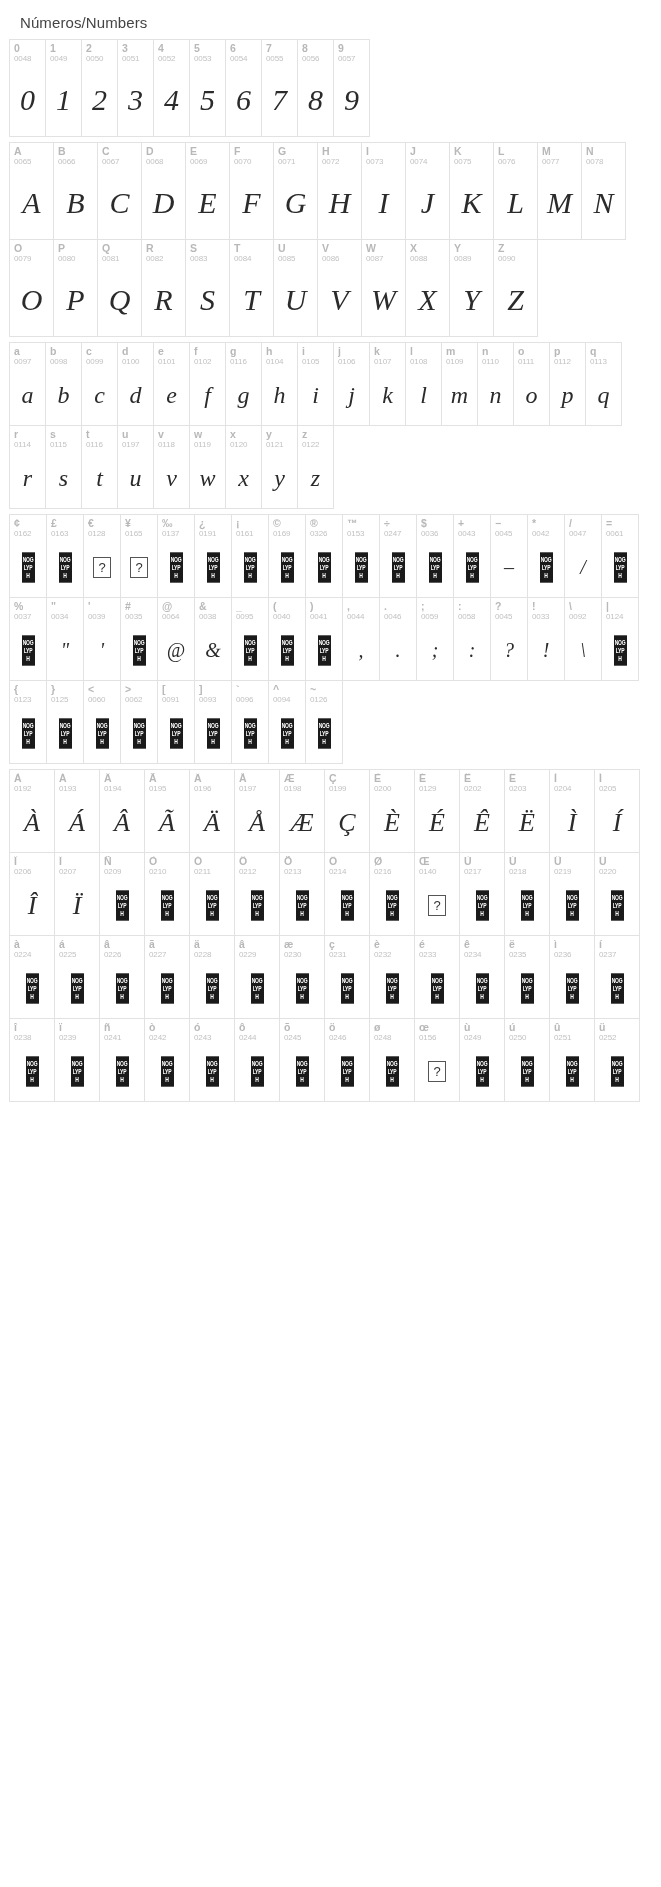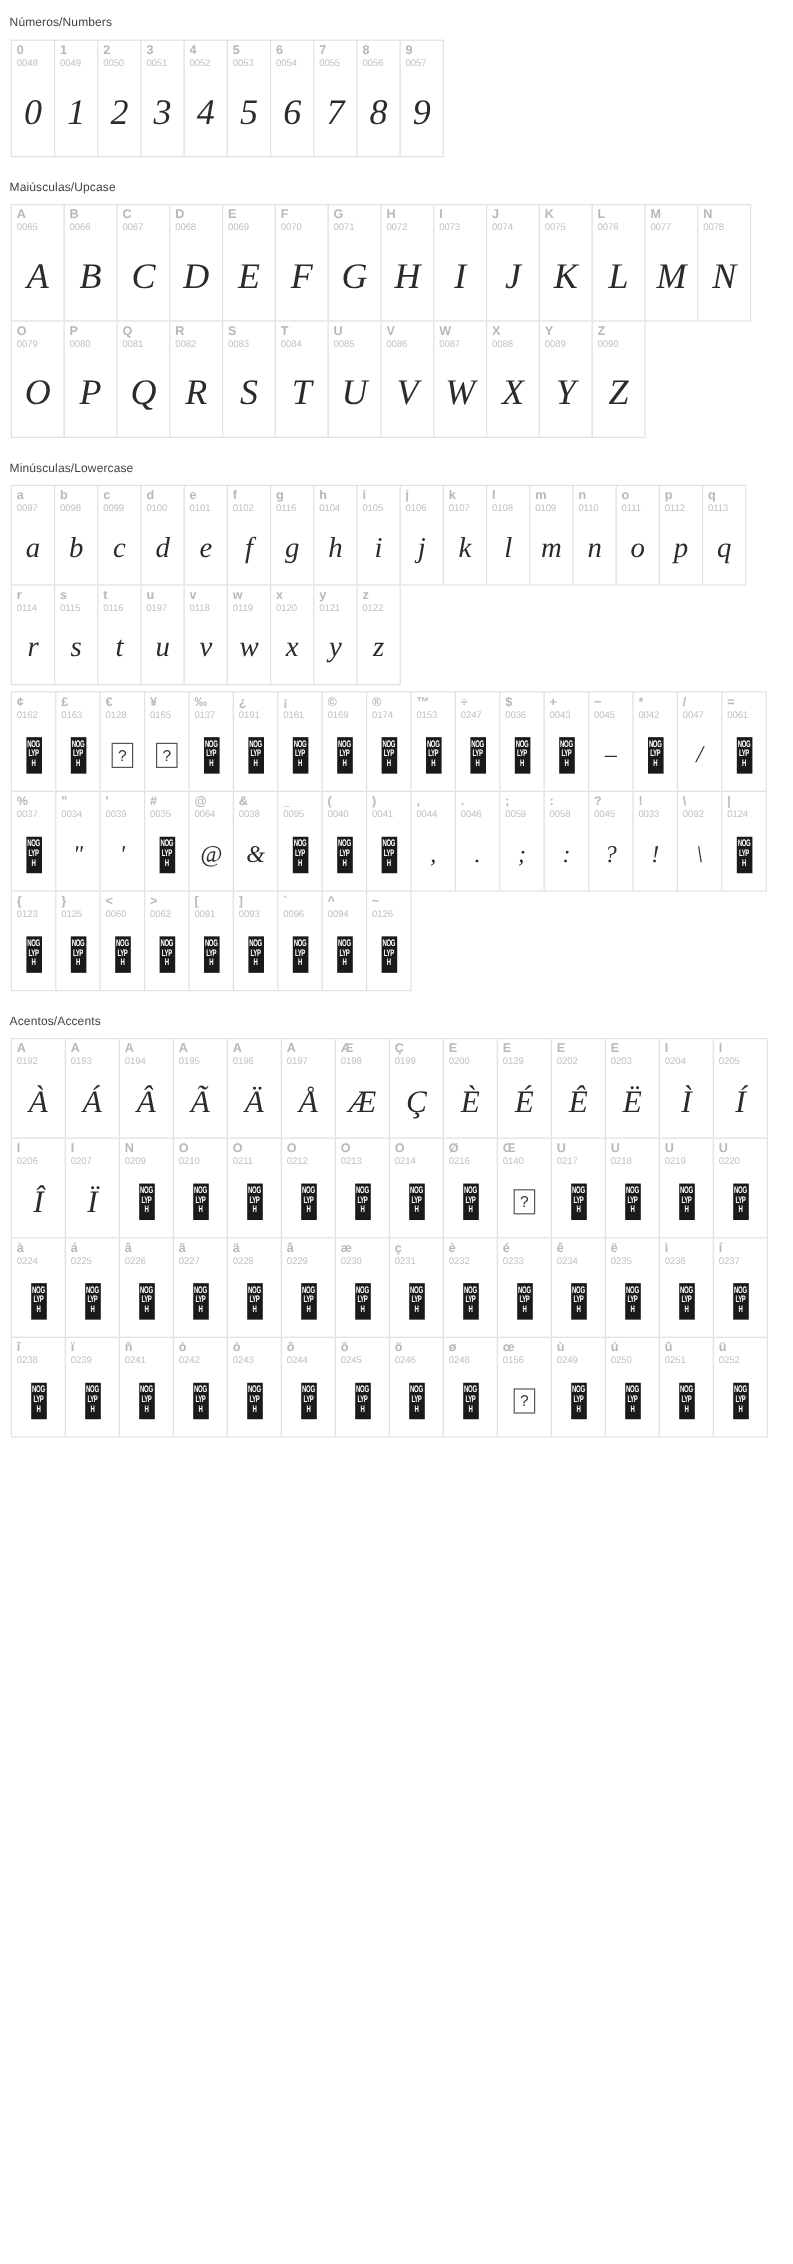--- a/index.html
+++ b/index.html
@@ -11,24 +11,24 @@
   body {
     width: 661px;
     min-height: 1887px;
     color: #333;
   }
   .page { padding: 0 0 20px 0; }
 
   .section { margin: 0 0 6px 0; }
 
   .section-title {
-    font-size: 10px;
+    font-size: 15px;
     color: #444;
     font-weight: normal;
-    padding: 14px 0 9px 8px;
+    padding: 14px 0 9px 20px;
     letter-spacing: 0.1px;
   }
 
   .grid {
     display: flex;
     flex-wrap: wrap;
     margin-left: 10px;
     width: 641px;
   }
 
@@ -191,21 +191,20 @@
           <div class="cell">
             <div class="meta">
               <span class="ch">9</span>
               <span class="code">0057</span>
             </div>
             <div class="glyph">9</div>
           </div>
         </div>
       </div>
       <div class="section">
-        <div class="section-title">Maiúsculas/Upcase</div>
         <div class="grid g-upper">
           <div class="cell">
             <div class="meta">
               <span class="ch">A</span>
               <span class="code">0065</span>
             </div>
             <div class="glyph">A</div>
           </div>
           <div class="cell">
             <div class="meta">
@@ -378,21 +377,20 @@
           <div class="cell">
             <div class="meta">
               <span class="ch">Z</span>
               <span class="code">0090</span>
             </div>
             <div class="glyph">Z</div>
           </div>
         </div>
       </div>
       <div class="section">
-        <div class="section-title">Minúsculas/Lowercase</div>
         <div class="grid g-lower">
           <div class="cell">
             <div class="meta">
               <span class="ch">a</span>
               <span class="code">0097</span>
             </div>
             <div class="glyph">a</div>
           </div>
           <div class="cell">
             <div class="meta">
@@ -641,21 +639,21 @@
               <span class="ch">©</span>
               <span class="code">0169</span>
             </div>
             <div class="glyph">
               <span class="notdef">NOGLYPH</span>
             </div>
           </div>
           <div class="cell">
             <div class="meta">
               <span class="ch">®</span>
-              <span class="code">0174</span>
+              <span class="code">0326</span>
             </div>
             <div class="glyph">
               <span class="notdef">NOGLYPH</span>
             </div>
           </div>
           <div class="cell">
             <div class="meta">
               <span class="ch">™</span>
               <span class="code">0153</span>
             </div>
@@ -930,21 +928,20 @@
               <span class="ch">~</span>
               <span class="code">0126</span>
             </div>
             <div class="glyph">
               <span class="notdef">NOGLYPH</span>
             </div>
           </div>
         </div>
       </div>
       <div class="section">
-        <div class="section-title">Acentos/Accents</div>
         <div class="grid g-acc">
           <div class="cell">
             <div class="meta">
               <span class="ch">À</span>
               <span class="code">0192</span>
             </div>
             <div class="glyph">À</div>
           </div>
           <div class="cell">
             <div class="meta">

